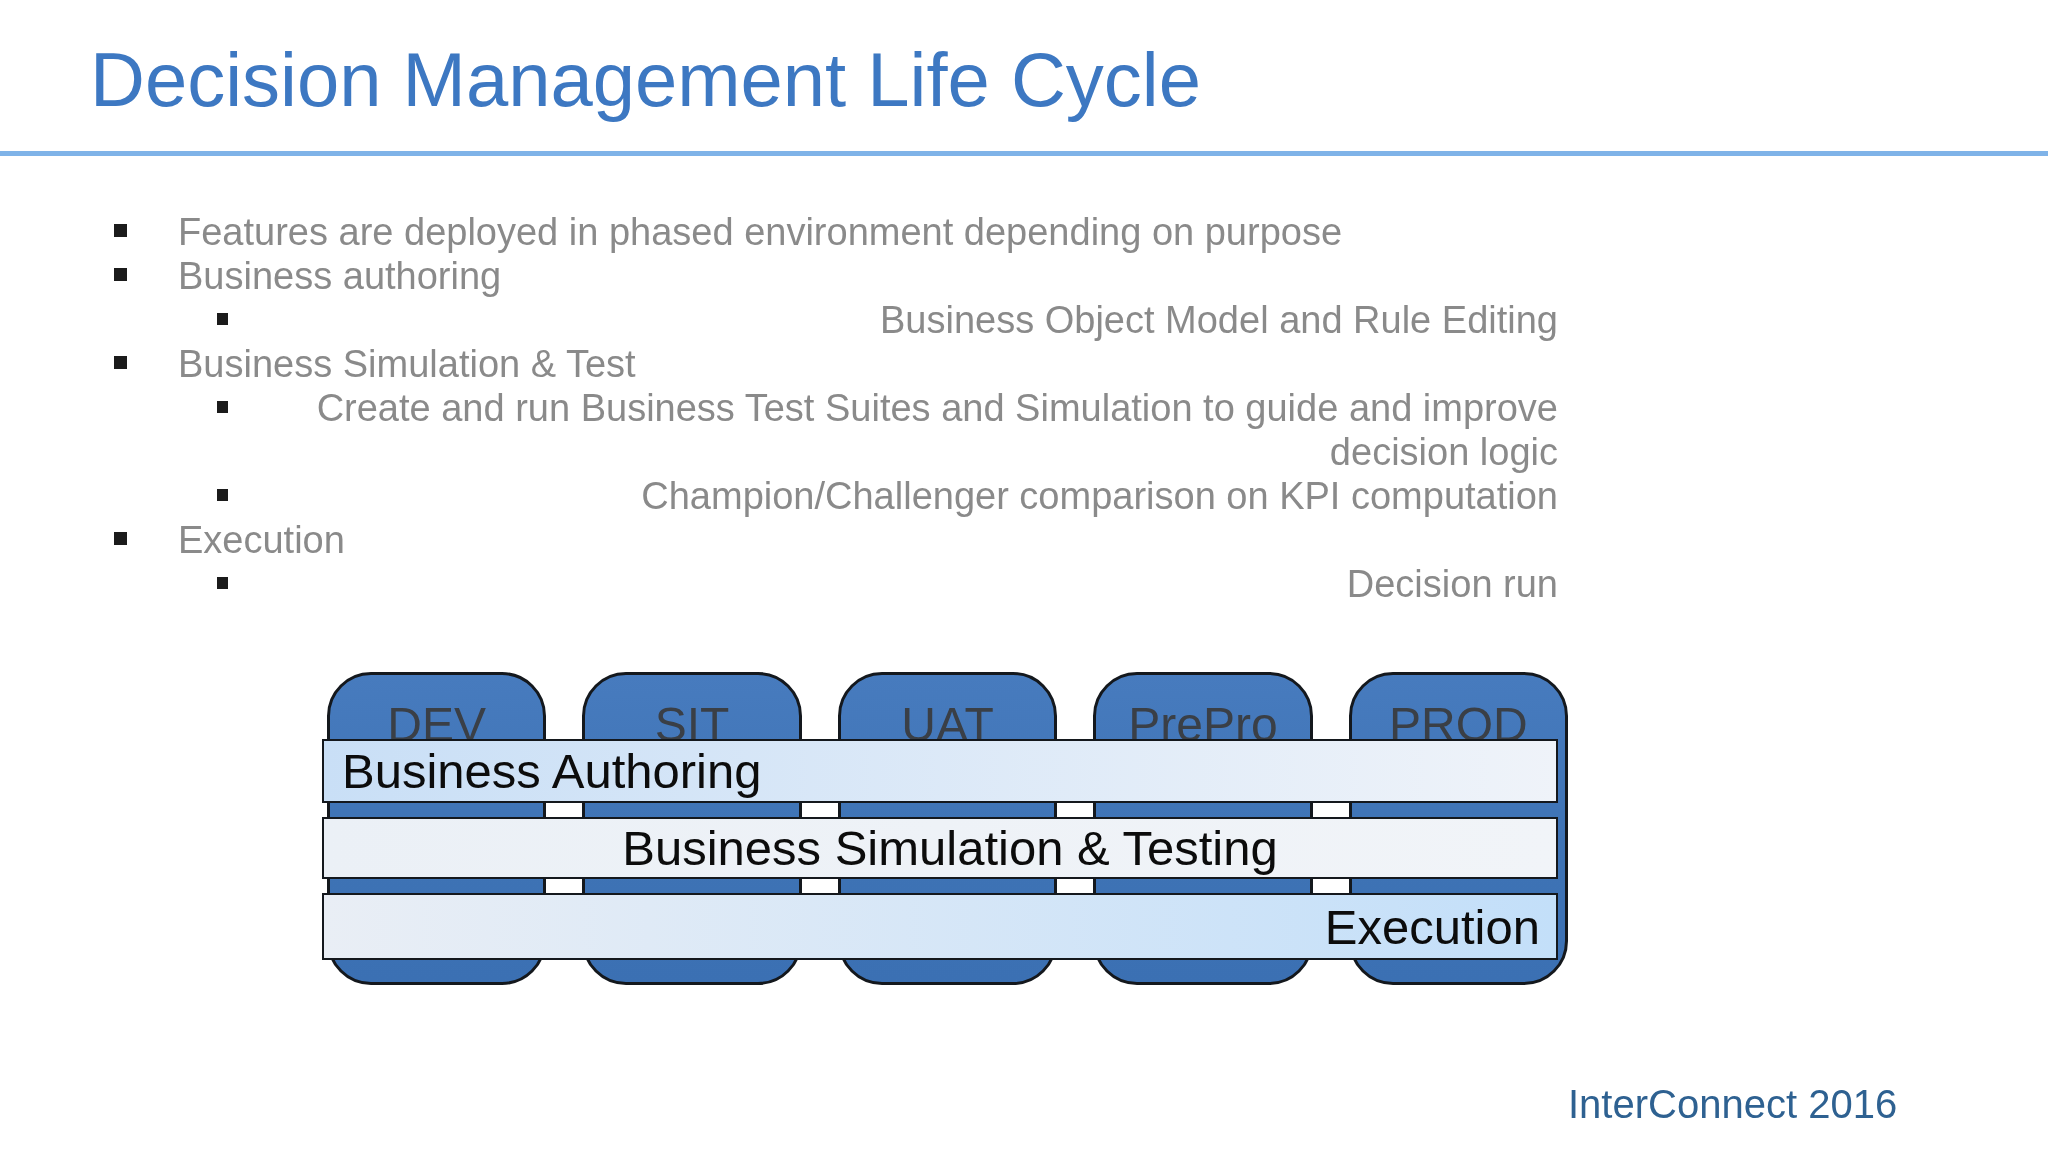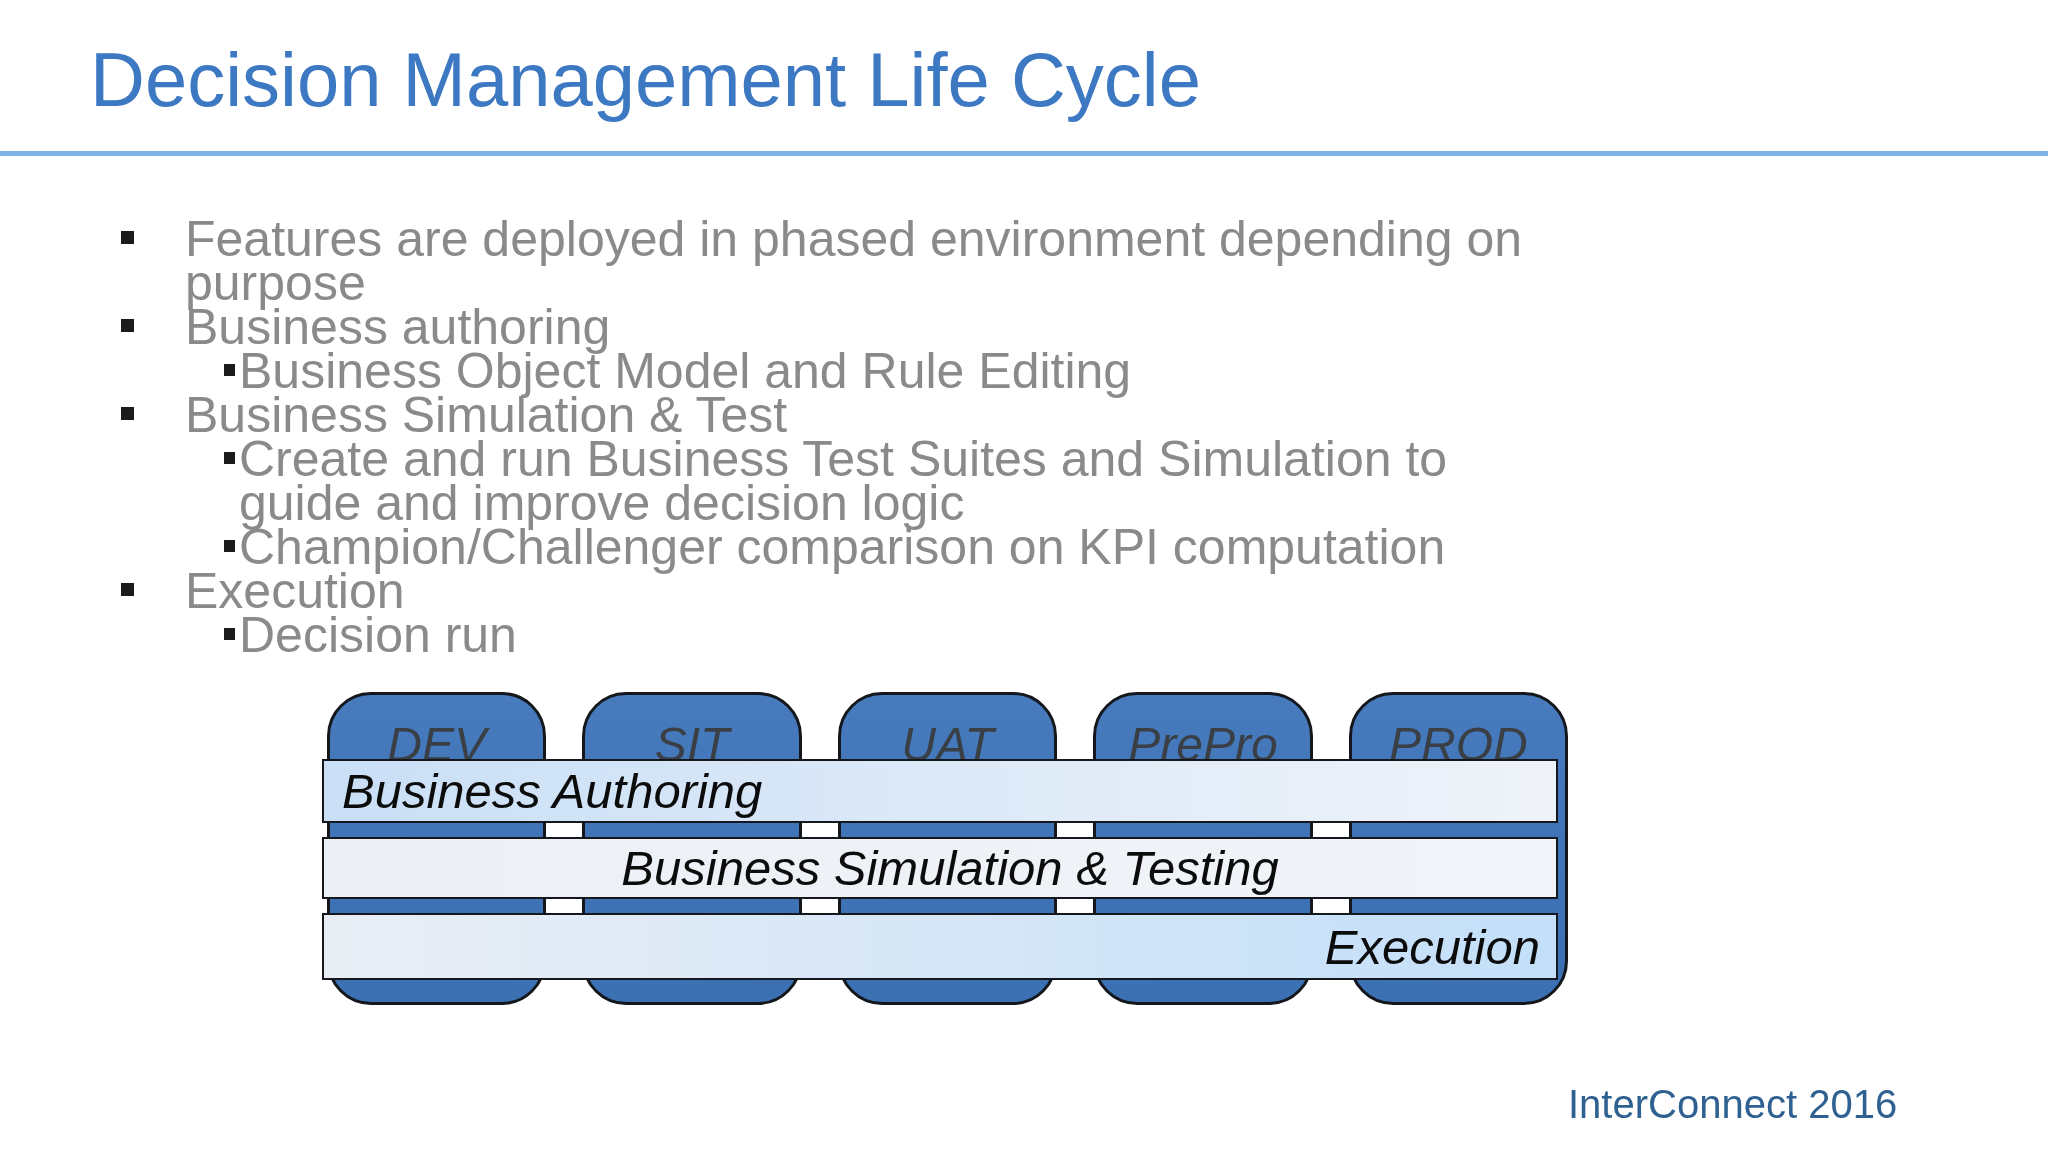--- a/index.html
+++ b/index.html
@@ -36,45 +36,44 @@
     height: 5px;
     background: #7FB3E8;
   }
 
   
   .bullets {
     position: absolute;
     left: 105px;
     top: 205px;
     width: 1448px;
-    margin: 12px;
+    margin: 5px;
     padding: 0;
     list-style: none;
-    font-size: 50px;
+    font-size: 38px;
     line-height: 44px;
     color: #8A8A8A;
   }
   .bullets li { position: relative; }
   .bullets li.l1 { padding-left: 68px; }
-  .bullets li.l2 { padding-left: 122px; }
+  .bullets li.l2 { padding-left: 122px; text-align: right; }
   .marker {
     position: absolute;
     background: #1B1B1B;
   }
   .l1 > .marker { left: 4px;   top: 14px; width: 13px; height: 13px; }
   .l2 > .marker { left: 107px; top: 15px; width: 11px; height: 12px; }
 
   
   .diagram {
     position: absolute;
     left: 322px;
-    top: 692px;
+    top: 672px;
     width: 996px;
     height: 313px;
-    font-style: italic;
   }
   .columns {
     position: absolute;
     left: 5px;
     top: 0;
     width: 1241px;
     height: 100%;
     display: flex;
     gap: 36px;
     z-index: 1;

